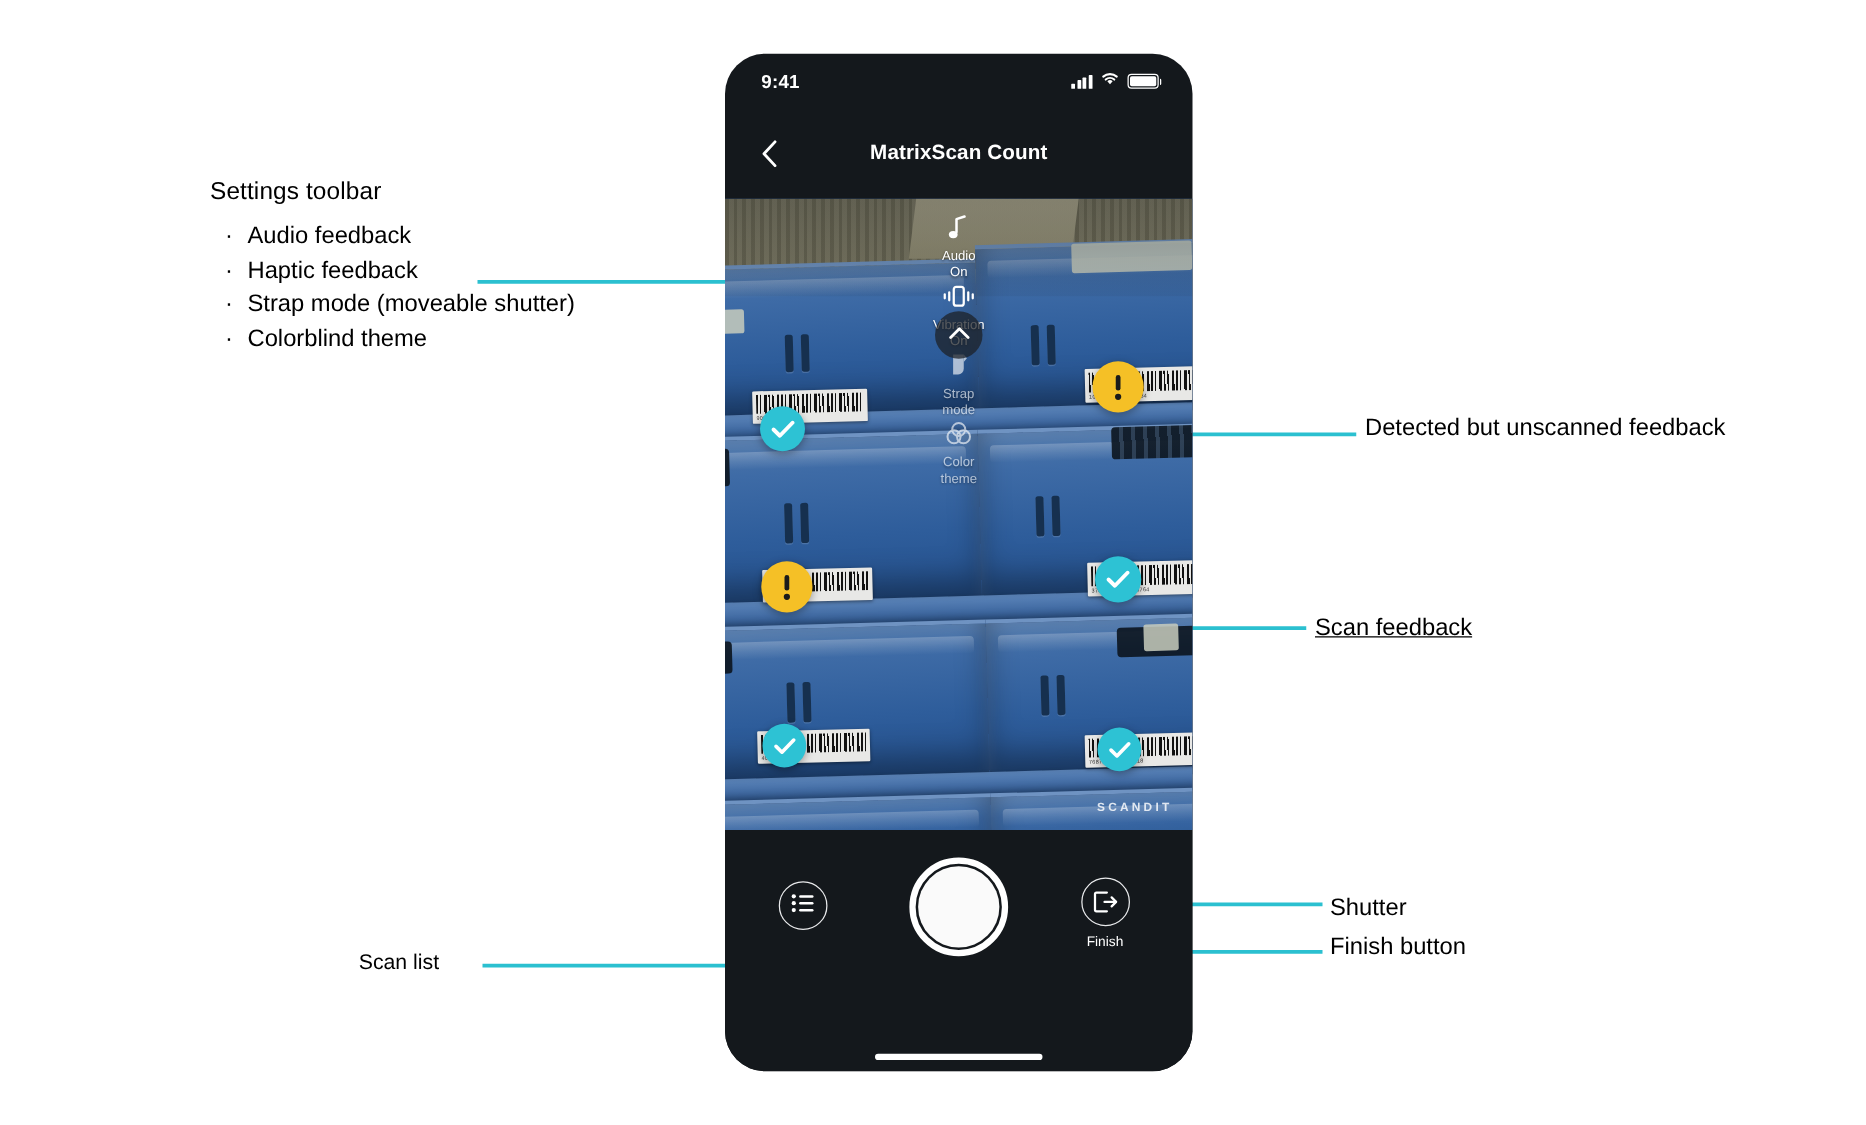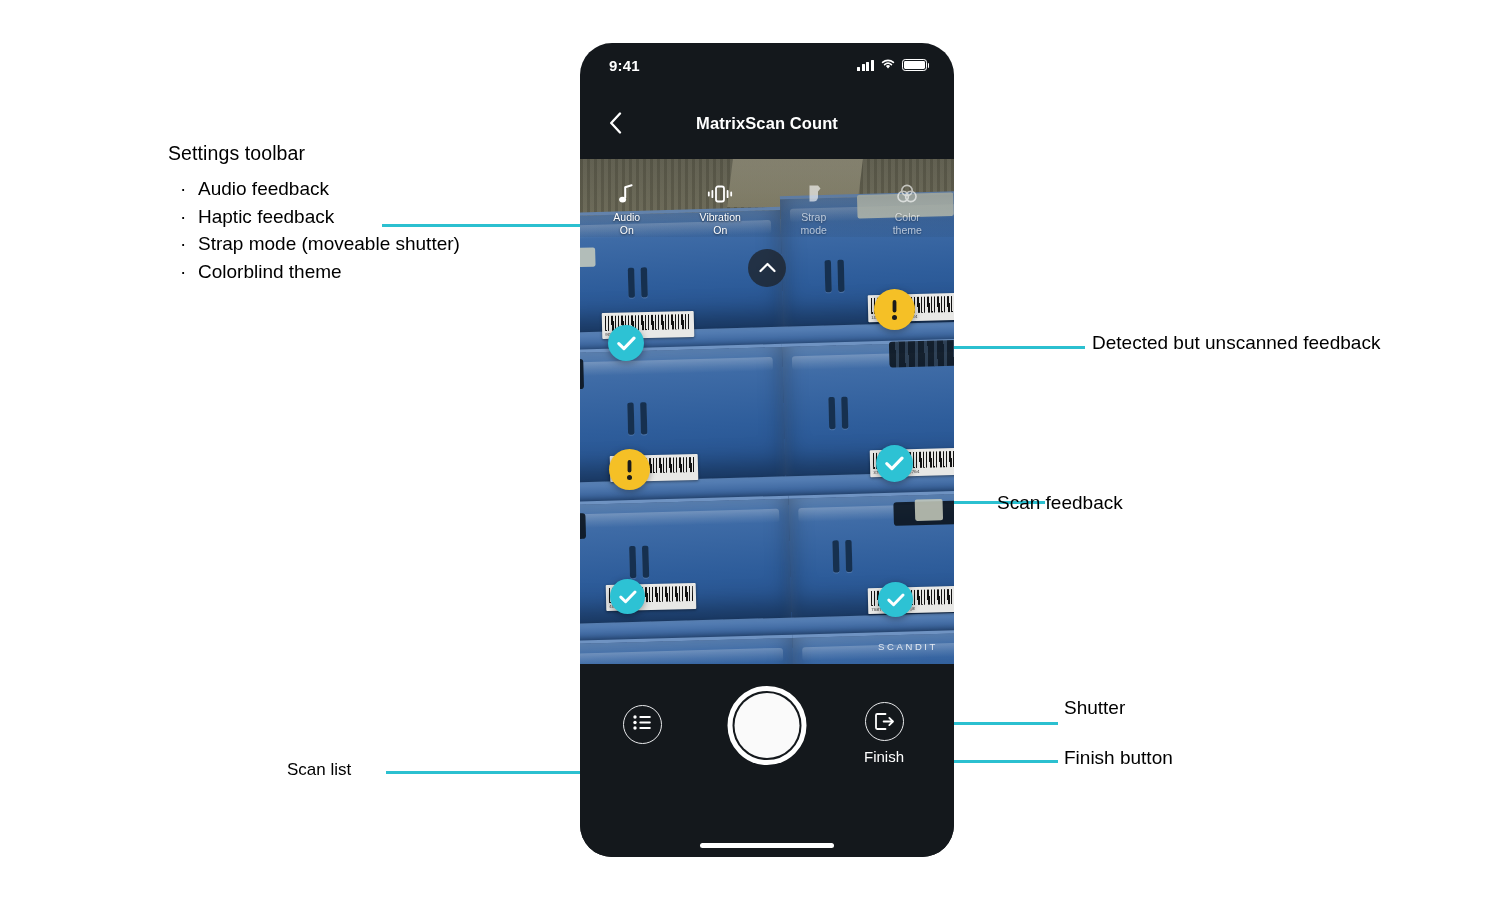--- a/index.html
+++ b/index.html
@@ -19,22 +19,22 @@
     position: relative; font-size: 19px; color: #000;
     padding-left: 30px; line-height: 27.5px;
   }
   .anno-list li .bullet {
     position: absolute; left: 12px; top: 0; font-size: 19px; line-height: 27.5px;
   }
 
   
   .anno-right { position: absolute; font-size: 19px; color: #000; line-height: 27px; }
   #anno-detected { left: 1092px; top: 329px; width: 330px; }
-  #anno-scan     { left: 997px; top: 489px; width: 300px; }
-  #anno-shutter  { left: 1064px; top: 694px; }
+  #anno-scan     { left: 1052px; top: 489px; width: 300px; text-decoration: underline; }
+  #anno-shutter  { left: 1064px; top: 713px; }
   #anno-finish   { left: 1064px; top: 744px; }
   .anno-bottom-left { position: absolute; left: 287px; top: 760px; font-size: 17px; color: #000; }
 
   
   .leader { position: absolute; background: #2BC0D0; height: 2.5px; }
   #leader-settings { left: 382px; top: 224px; width: 200px; }
   #leader-detected { left: 930px; top: 346px; width: 155px; }
   #leader-scan     { left: 930px; top: 501px; width: 115px; }
   #leader-shutter  { left: 800px; top: 722px; width: 258px; }
   #leader-finish   { left: 916px; top: 760px; width: 142px; }
@@ -139,22 +139,23 @@
     display: flex; align-items: center; justify-content: center;
     box-shadow: 0 2px 7px rgba(0,0,0,.35);
   }
   .badge-ok { background: #2DC2D4; }
   .badge-warn { background: #F5C026; }
   .badge svg { display: block; }
 
   
   .settings-toolbar {
     position: absolute; left: 0; top: 0; width: 100%; height: 78px;
-    display: flex; align-items: flex-end; padding-top: 11px;
+    display: flex; align-items: center; padding-top: 11px;
     background: linear-gradient(180deg, rgba(20,22,24,.30), rgba(20,22,24,.06));
+    flex-direction: column;
   }
   .tool-item {
     flex: 1; display: flex; flex-direction: column; align-items: center;
     color: #fff; text-align: center;
   }
   .tool-item.dim { opacity: .62; }
   .tool-icon { height: 24px; display: flex; align-items: center; justify-content: center; }
   .tool-label { font-size: 10.5px; line-height: 13px; margin-top: 5px; text-shadow: 0 1px 2px rgba(0,0,0,.6); }
 
   .collapse-btn {
@@ -168,21 +169,21 @@
     position: absolute; left: 50%; transform: translateX(-50%); bottom: 24px;
     display: flex; align-items: center; gap: 10px;
     background: rgba(22,26,30,.72); border-radius: 22px;
     padding: 10px 20px 10px 16px; backdrop-filter: blur(3px);
   }
   .clear-screen .cs-label { color: #fff; font-size: 15px; font-weight: bold; }
 
   .watermark {
     position: absolute; right: 16px; bottom: 12px;
     color: rgba(255,255,255,.82); font-size: 9.5px;
-    letter-spacing: 2.6px; font-weight: normal;
+    letter-spacing: 2.6px; font-weight: bold;
   }
 
   
   .controlbar { position: relative; height: 193px; background: #14181c; }
   .ctrl-row { position: absolute; left: 0; right: 0; top: 17px; height: 110px; }
   .scanlist-btn {
     position: absolute; left: 43px; top: 24px;
     width: 39px; height: 39px; border-radius: 50%;
     border: 1.6px solid #e9eaec; display: flex; align-items: center; justify-content: center;
   }
@@ -191,21 +192,21 @@
     width: 79px; height: 79px; border-radius: 50%;
     border: 5px solid #fff; background: #14181c;
     display: flex; align-items: center; justify-content: center;
   }
   .shutter-btn .inner { width: 65px; height: 65px; border-radius: 50%; background: #fafafa; }
   .finish-btn { position: absolute; right: 41px; top: 21px; width: 58px; text-align: center; }
   .finish-circle {
     width: 39px; height: 39px; border-radius: 50%; margin: 0 auto;
     border: 1.6px solid #e9eaec; display: flex; align-items: center; justify-content: center;
   }
-  .finish-label { color: #fff; font-size: 15px; margin-top: 7px; }
+  .finish-label { color: #fff; font-size: 11px; margin-top: 7px; }
   .home-indicator {
     position: absolute; left: 50%; transform: translateX(-50%); bottom: 9px;
     width: 134px; height: 5px; background: #fff; border-radius: 3px;
   }
 </style>
 </head>
 <body>
 
 <div class="canvas">
 

